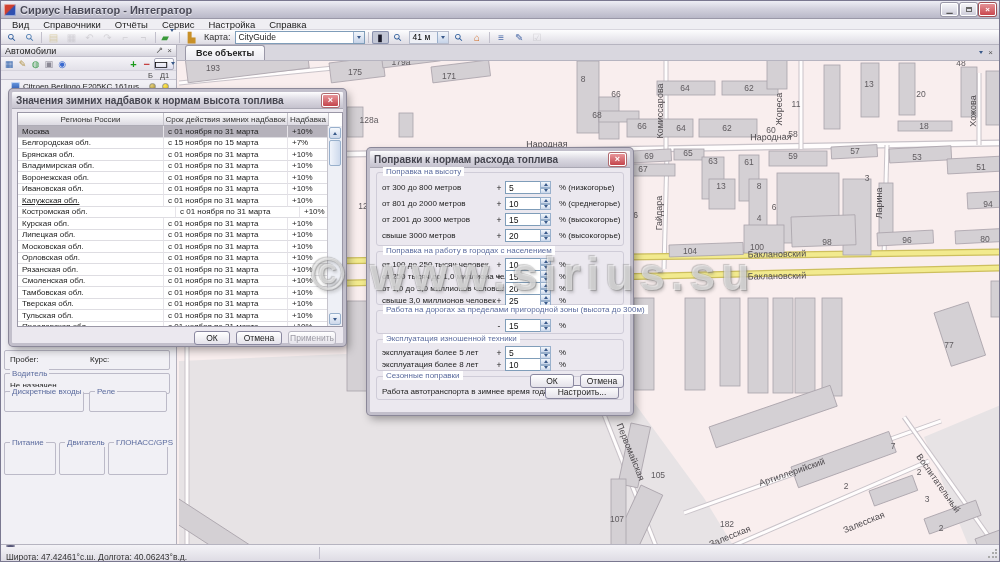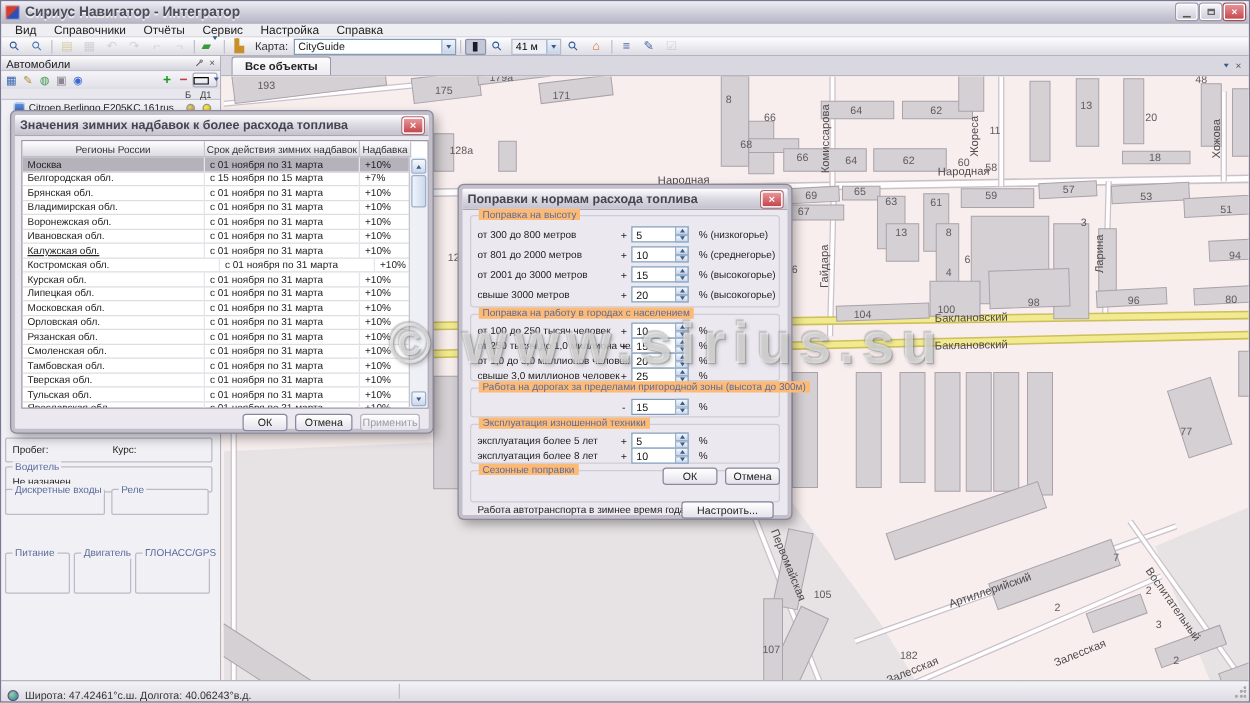--- a/index.html
+++ b/index.html
@@ -52,21 +52,21 @@
   .sb-box span{font-size:8px;color:#222;position:absolute;top:4px;}
   .sb-grp .val{position:absolute;left:5px;top:7px;font-size:8px;color:#222;}
   
   .tabbar{position:absolute;left:176px;top:44px;right:0;height:16px;background:#d9d7df;border-bottom:1px solid #b6b4c0;display:flex;align-items:flex-end;}
   .tab{margin-left:8px;height:15px;padding:0 10px;background:linear-gradient(#fdfdfe,#ecebf1);border:1px solid #9a98a8;border-bottom:none;border-radius:3px 3px 0 0;font-size:9px;font-weight:bold;color:#222;display:flex;align-items:center;}
   .tab-btns{margin-left:auto;display:flex;gap:5px;align-items:center;padding:0 6px 3px 0;font-size:8px;color:#555;}
   .map{position:absolute;left:176px;top:60px;right:0;bottom:17px;background:#f9eeee;overflow:hidden;}
   .map svg{position:absolute;left:2px;top:0;}
   .watermark{position:absolute;left:310px;top:246px;z-index:40;font-size:46px;font-weight:bold;letter-spacing:6px;white-space:nowrap;color:rgba(255,255,255,0.55);text-shadow:1px 1px 1px rgba(120,120,120,.55),-1px -1px 1px rgba(140,140,140,.45),2px 3px 3px rgba(90,90,90,.25);pointer-events:none;}
   
-  .statusbar{position:absolute;left:0;bottom:0;right:0;height:17px;background:linear-gradient(#f4f3f7,#dedce4);border-top:1px solid #b6b4c0;display:flex;align-items:flex-end;font-size:8.5px;color:#333;padding:0 5px;gap:5px;z-index:30;}
+  .statusbar{position:absolute;left:0;bottom:0;right:0;height:17px;background:linear-gradient(#f4f3f7,#dedce4);border-top:1px solid #b6b4c0;display:flex;align-items:flex-start;font-size:8.5px;color:#333;padding:0 5px;gap:5px;z-index:30;flex-direction:column;}
   .globe{width:9px;height:9px;border-radius:50%;background:radial-gradient(circle at 35% 35%,#9ad09a,#2a7ab0);border:1px solid #557;}
   .sb-sep{position:absolute;left:318px;top:2px;bottom:2px;width:1px;background:#c0becb;}
   .grip{position:absolute;right:2px;bottom:2px;width:10px;height:10px;background:radial-gradient(circle at 2px 8px,#aaa 1px,transparent 1.5px),radial-gradient(circle at 6px 8px,#aaa 1px,transparent 1.5px),radial-gradient(circle at 6px 4px,#aaa 1px,transparent 1.5px),radial-gradient(circle at 9px 8px,#aaa 1px,transparent 1.5px),radial-gradient(circle at 9px 4px,#aaa 1px,transparent 1.5px),radial-gradient(circle at 9px 1px,#aaa 1px,transparent 1.5px);}
   
   .dialog{position:absolute;background:#ebe8ef;border:3px solid #c2bfcb;border-radius:4px;box-shadow:0 0 0 1px #8a8798,3px 4px 9px rgba(0,0,0,.35);}
   .dlg-title{height:17px;background:linear-gradient(#fdfdfe,#dbd9e2 50%,#c5c2ce);display:flex;align-items:center;padding:0 4px;font-size:10px;font-weight:bold;color:#45454f;border-bottom:1px solid #aaa8b4;border-radius:2px 2px 0 0;}
   .dlg-close{margin-left:auto;width:17px;height:13px;border-radius:2px;background:linear-gradient(#e8969a,#c4454c);border:1px solid #fff;box-shadow:0 0 0 1px #b06a6e;color:#fff;font-size:9px;font-weight:bold;line-height:11px;text-align:center;}
   .xp-btn{height:14px;border:1px solid #8a88a0;border-radius:3px;background:linear-gradient(#ffffff,#e4e2ea);font-size:8.5px;color:#222;display:flex;align-items:center;justify-content:center;padding:0 4px;}
   .xp-btn.dis{color:#9c9aa4;border-color:#b8b6c2;}
   
@@ -77,21 +77,21 @@
   .trow{display:flex;height:11.5px;}
   .td{border-right:1px solid #e6e4e9;border-bottom:1px solid #deddE2;font-size:8px;color:#222;display:flex;align-items:center;padding-left:4px;overflow:hidden;white-space:nowrap;}
   .trow.sel .td{background:#b5b2bb;}
   .vscroll{position:absolute;right:0;top:13px;bottom:0;width:15px;background:#eef0f6;border-left:1px solid #c6c4cc;}
   .varrow{position:absolute;left:1px;right:1px;height:12px;background:linear-gradient(#f6f9fd,#ccd7ea);border:1px solid #98b0cc;border-radius:2px;display:flex;align-items:center;justify-content:center;}
   .vthumb{position:absolute;left:1px;right:1px;top:14px;height:26px;background:linear-gradient(90deg,#f0f4fb,#cdd9ec);border:1px solid #98b0cc;border-radius:2px;}
   .d1-btns{display:flex;justify-content:flex-end;gap:6px;margin-top:4px;padding-right:2px;}
   
   .d2-body{position:relative;padding-top:4px;height:224px;}
   .grp{position:relative;border:1px solid #cfccd8;border-radius:3px;margin:0 6px 5px;}
-  .grp .gt{position:absolute;top:-6px;left:6px;background:#fdba74;padding:0 3px;font-size:8px;color:#5b6b9e;white-space:nowrap;}
+  .grp .gt{position:absolute;top:-6px;left:6px;background:#ffffff;padding:0 3px;font-size:8px;color:#5b6b9e;white-space:nowrap;}
   .g-row{position:relative;}
   .g-lab{position:absolute;left:5px;top:2px;font-size:8px;color:#222;white-space:nowrap;}
   .g-sign{position:absolute;left:118px;top:2px;width:8px;text-align:center;font-size:8.5px;color:#222;}
   .spin{position:absolute;left:128px;top:0;width:46px;height:13px;background:#fff;border:1px solid #7f9db9;font-size:8.5px;color:#111;display:flex;align-items:center;padding-left:3px;}
   .spin .ud{position:absolute;right:-1px;top:-1px;width:11px;height:13px;display:flex;flex-direction:column;}
   .spin .ud i{flex:1;background:linear-gradient(#f4f8fc,#c9d6ea);border:1px solid #98b0cc;display:flex;align-items:center;justify-content:center;}
   .g-note{position:absolute;left:182px;top:2px;font-size:8px;color:#222;white-space:nowrap;}
   .cfg-btn{position:absolute;right:4px;top:0;width:74px;}
   .d2-btns{position:absolute;bottom:4px;right:6px;display:flex;gap:6px;}
   .d2-btns .xp-btn{width:44px;}
@@ -567,37 +567,37 @@
                 <i>
                   <span class="tri-up"></span>
                 </i>
                 <i>
                   <span class="tri-dn sm"></span>
                 </i>
               </span></span>
             <span class="g-note">%</span>
           </div>
         </div>
-        <div class="grp" style="height: 24px; padding-top: 24px;">
+        <div class="grp" style="height: 24px; padding-top: 8px;">
           <span class="gt">Сезонные поправки</span>
           <div class="g-row" style="height: 14px;">
             <span class="g-lab">Работа автотранспорта в зимнее время года</span>
             <button class="xp-btn cfg-btn">Настроить...</button>
           </div>
         </div>
         <div class="d2-btns">
           <button class="xp-btn">ОК</button>
           <button class="xp-btn">Отмена</button>
         </div>
       </div>
   </div>
 
   <div class="dialog" style="left:8px;top:88px;width:337px;height:257px;z-index:12;">
     <div class="dlg-title">
-      <span>Значения зимних надбавок к более расхода топлива</span>
+      <span>Значения зимних надбавок к нормам высота топлива</span>
       <span class="dlg-close">×</span>
     </div>
     <div class="d1-body">
       <div class="wtable" id="wtable">
           <div class="thead">
             <div class="th" style="width: 146px;">Регионы России</div>
             <div class="th" style="width: 124px;">Срок действия зимних надбавок</div>
             <div class="th" style="width: 41px;">Надбавка</div>
           </div>
           <div class="trow sel">

